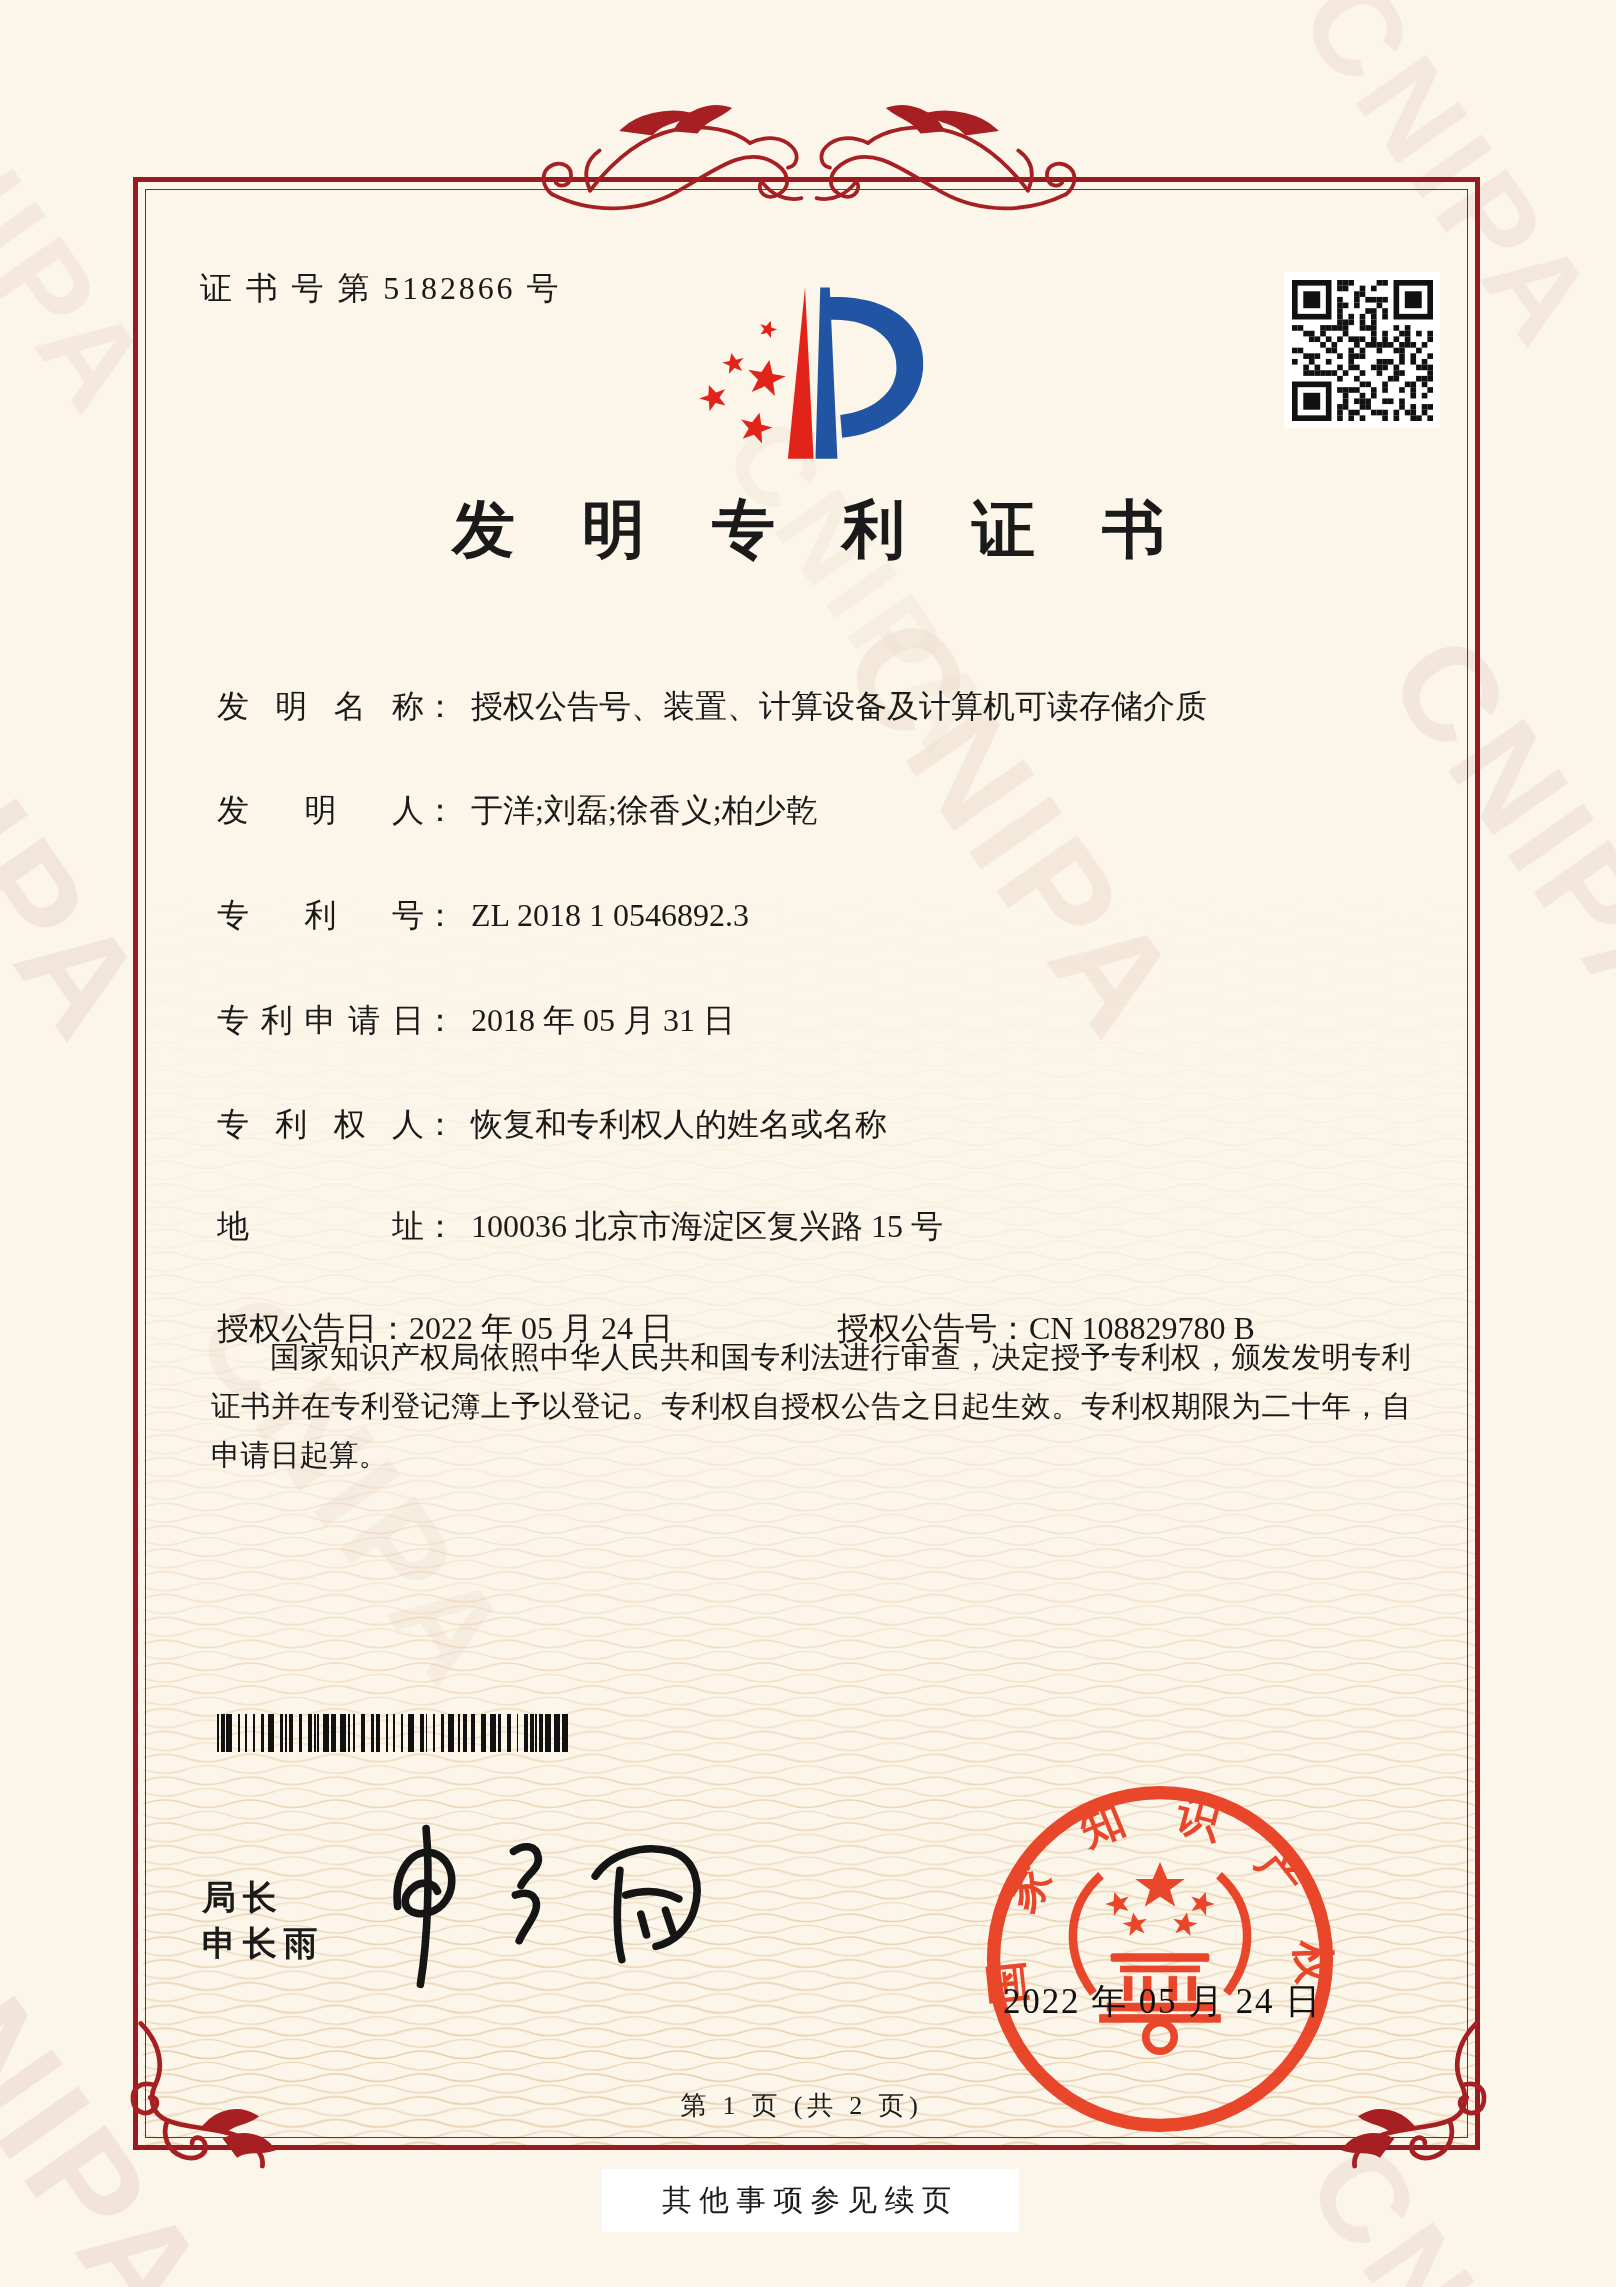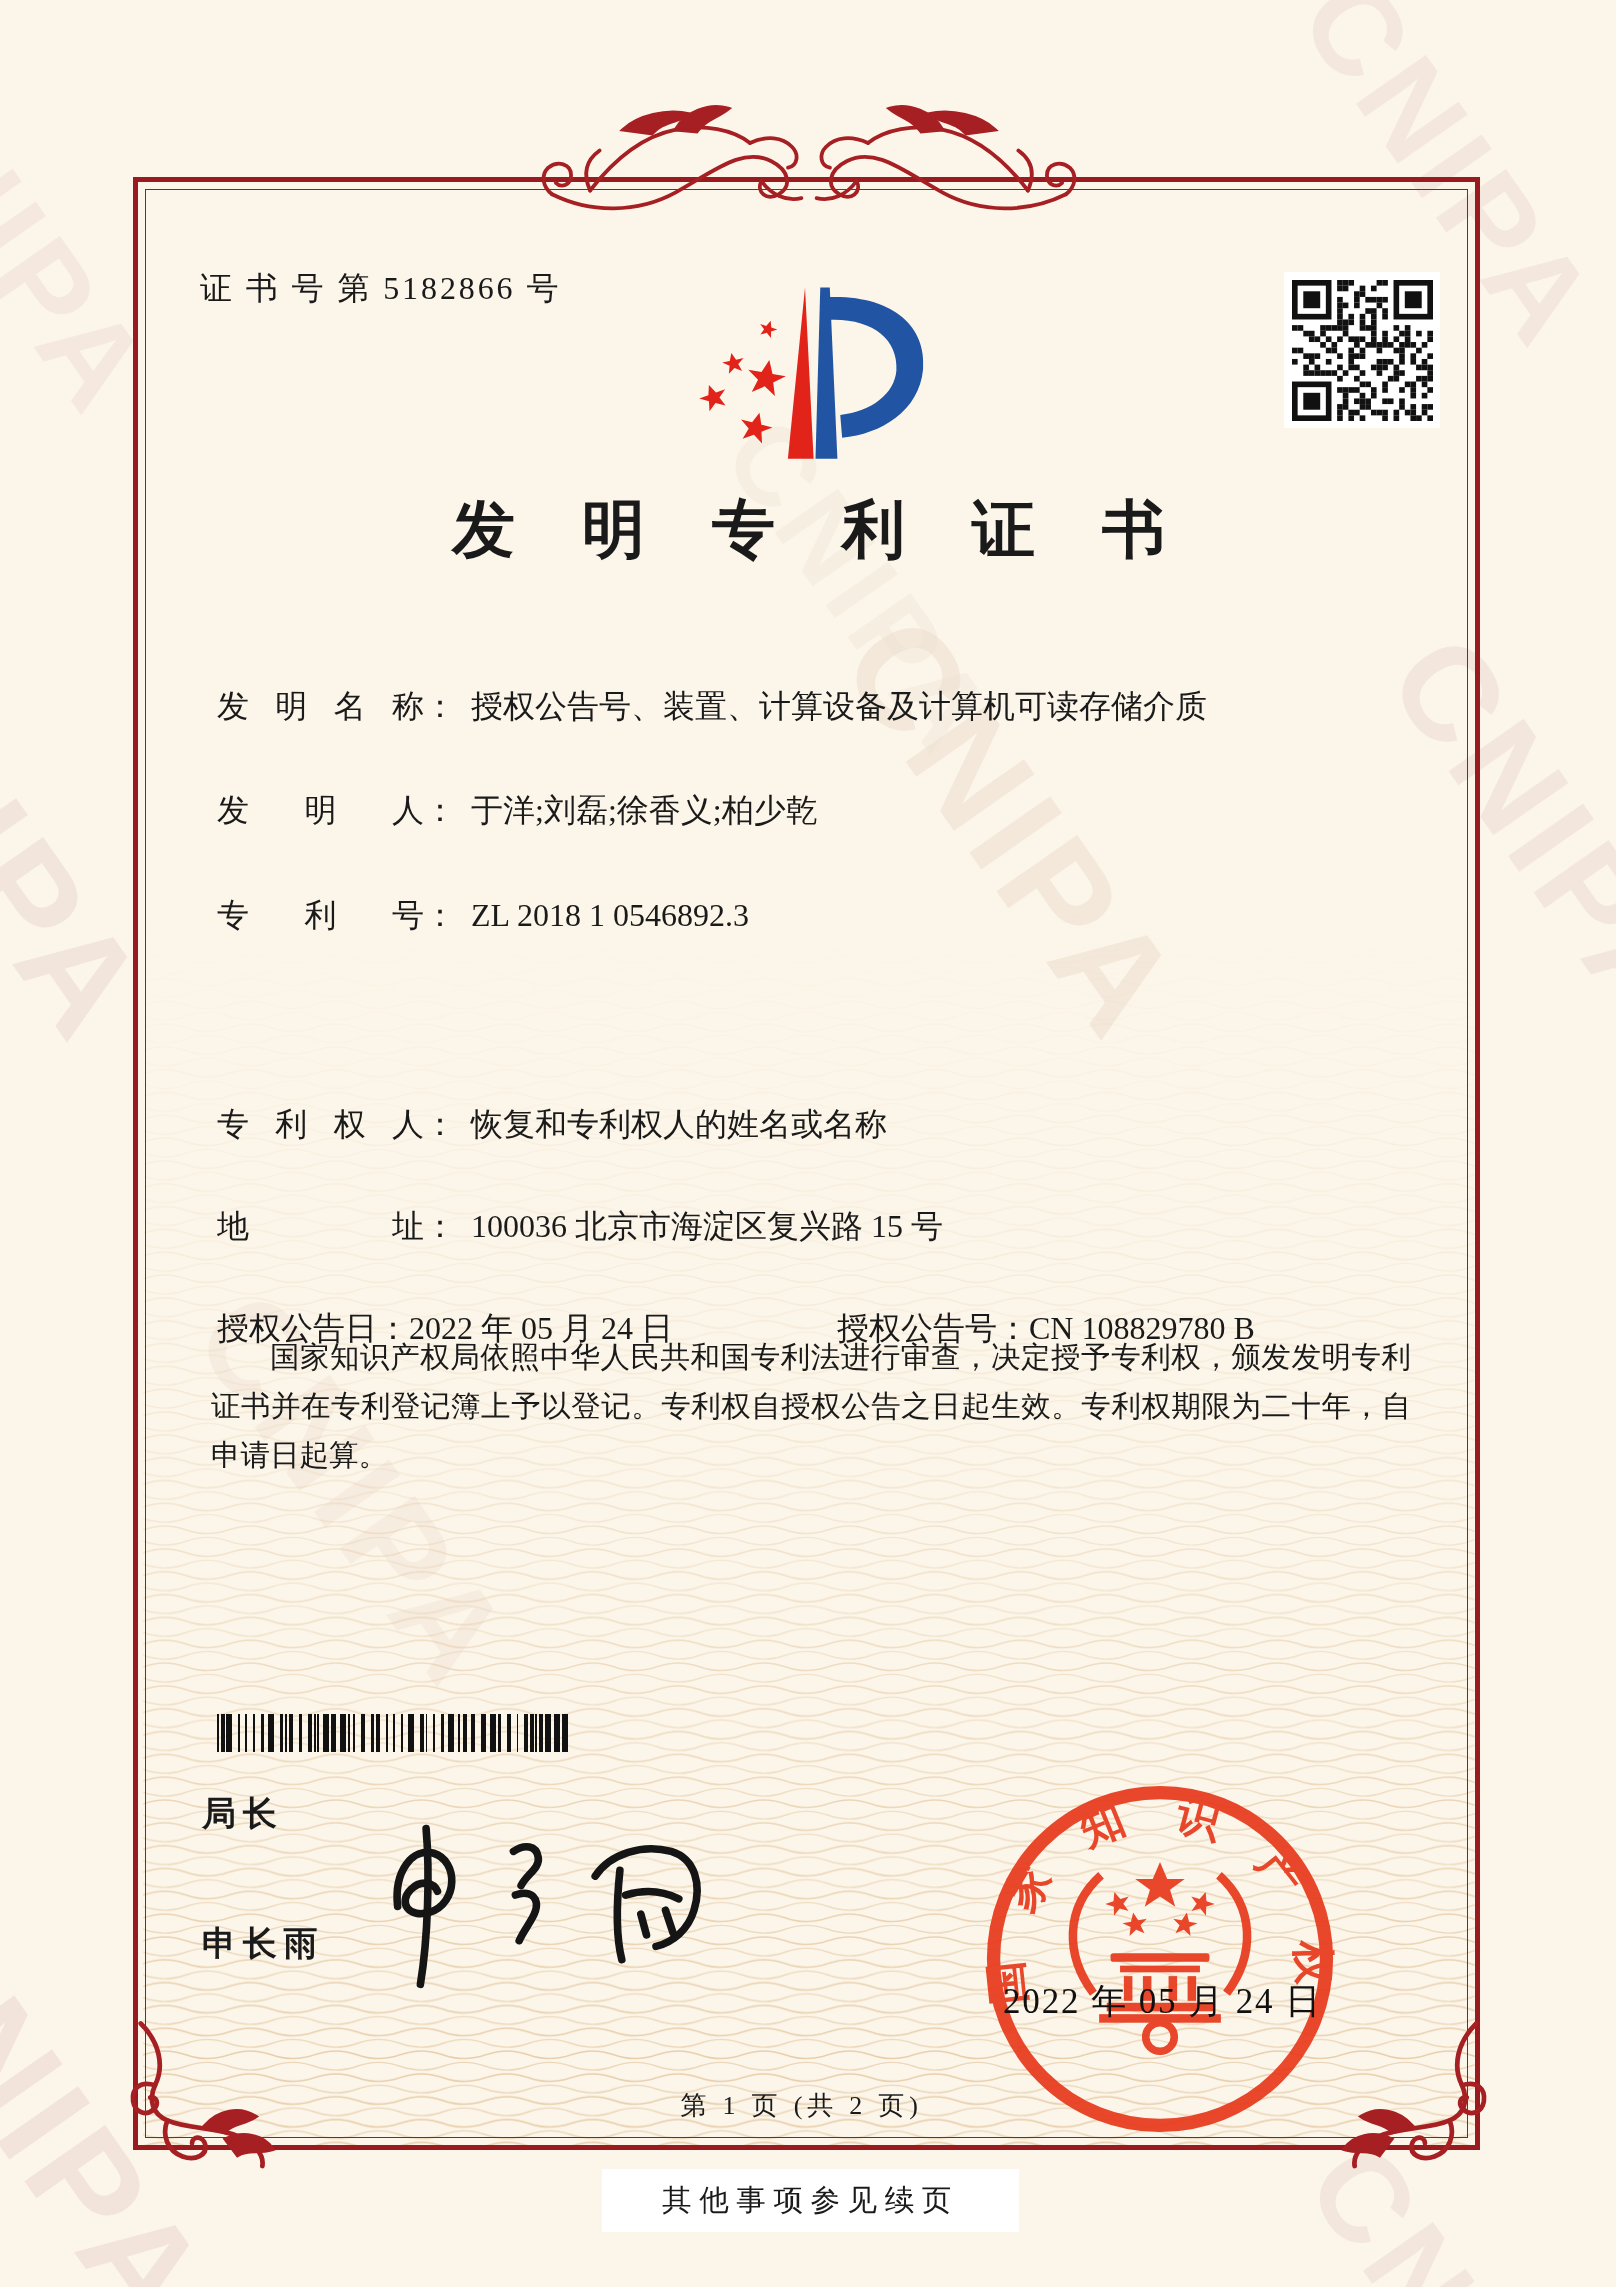--- a/index.html
+++ b/index.html
@@ -356,20 +356,23 @@
 
   <div class="abs frow" style="top:685px">
     <span class="flabel">发明名称</span><span class="fcolon">：</span><span class="fvalue">授权公告号、装置、计算设备及计算机可读存储介质</span>
   </div>
   <div class="abs frow" style="top:789px">
     <span class="flabel">发明人</span><span class="fcolon">：</span><span class="fvalue">于洋;刘磊;徐香义;柏少乾</span>
   </div>
   <div class="abs frow" style="top:894px">
     <span class="flabel">专利号</span><span class="fcolon">：</span><span class="fvalue">ZL 2018 1 0546892.3</span>
   </div>
+  <div class="abs frow" style="top:999px">
+    <span class="flabel">专利申请日</span><span class="fcolon">：</span><span class="fvalue">2018 年 05 月 31 日</span>
+  </div>
   <div class="abs frow" style="top:1103px">
     <span class="flabel">专利权人</span><span class="fcolon">：</span><span class="fvalue">恢复和专利权人的姓名或名称</span>
   </div>
   <div class="abs frow" style="top:1205px">
     <span class="flabel">地址</span><span class="fcolon">：</span><span class="fvalue">100036 北京市海淀区复兴路 15 号</span>
   </div>
 
   <div class="abs frow" style="top:1307px">
     <span>授权公告日</span><span>：</span><span>2022 年 05 月 24 日</span>
     <span class="gcol2">
@@ -471,21 +474,21 @@
       <span style="width:3.8px;background:#111"></span>
       <span style="width:1.9px"></span>
       <span style="width:5.7px;background:#111"></span>
       <span style="width:3.8px"></span>
       <span style="width:5.7px;background:#111"></span>
       <span style="width:1.9px"></span>
       <span style="width:5.7px;background:#111"></span>
       <span style="width:5.7px"></span>
     </div>
 
-  <div class="abs director" style="top:1791px">局长</div>
+  <div class="abs director" style="top:1875px">局长</div>
   <div class="abs director" style="top:1921px">申长雨</div>
 
   <svg class="abs sig" width="342" height="181" viewBox="0 0 360 190" xmlns="http://www.w3.org/2000/svg">
     <g stroke="#151515" fill="none" stroke-width="8" stroke-linecap="round" stroke-linejoin="round">
       <path d="M28 96 C24 58 44 34 66 40 C92 48 92 92 62 102 C40 109 28 92 42 78 C52 68 66 70 70 80"></path>
       <path d="M58 14 C62 60 60 130 52 178"></path>
       <path d="M150 38 C162 30 174 32 176 44 C178 56 164 62 158 74"></path>
       <path d="M152 84 C162 80 172 82 174 92 C176 104 162 118 156 132"></path>
       <path d="M236 64 C252 40 286 30 316 38 C342 46 348 74 340 100 C334 120 318 134 300 138"></path>
       <path d="M262 58 C258 96 258 128 264 152"></path>

